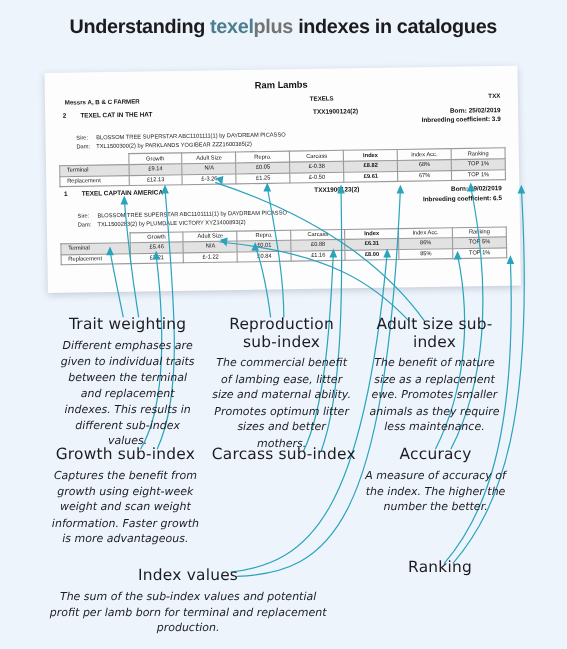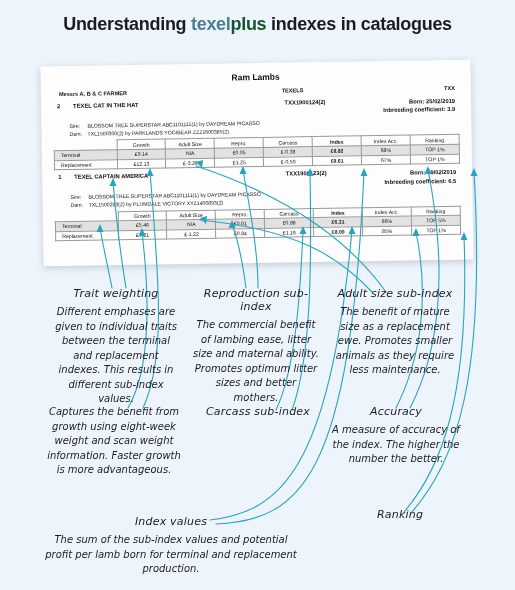--- a/index.html
+++ b/index.html
@@ -22,21 +22,21 @@
     left: 0;
     width: 515px;
     text-align: center;
     font-size: 18px;
     font-weight: bold;
     color: #1b1b20;
     letter-spacing: -0.3px;
     white-space: nowrap;
   }
   .brand-texel { color: #4d7e8f; }
-  .brand-plus  { color: #14532d; }
+  .brand-plus  { color: #737373; }
 
   
   .sheet {
     position: absolute;
     left: 42px;
     top: 63px;
     width: 430px;
     height: 200px;
     background: #fdfdfd;
     box-shadow: 0 2px 7px rgba(40,60,90,0.22);
@@ -115,22 +115,21 @@
   }
 
   
   .note {
     position: absolute;
     font-family: "DejaVu Sans", sans-serif;
     color: #1c1c22;
     text-align: center;
   }
   .note .note-title {
-    font-size: 11px;
-    font-style: italic;
+    font-size: 14px;
     margin-bottom: 5px;
     letter-spacing: 0.2px;
   }
   .note .note-body {
     font-size: 10px;
     line-height: 1.45;
     font-style: italic;
   }
 </style>
 </head>
@@ -307,20 +306,21 @@
   <div class="note-title">Reproduction sub-index</div>
   <div class="note-body">The commercial benefit of lambing ease, litter size and maternal ability. Promotes optimum litter sizes and better mothers.</div>
 </div>
 
 <div class="note" style="left:330px; top:287px; width:130px;">
   <div class="note-title">Adult size sub-index</div>
   <div class="note-body">The benefit of mature size as a replacement ewe. Promotes smaller animals as they require less maintenance.</div>
 </div>
 
 <div class="note" style="left:46px; top:405px; width:136px;">
+  <div class="note-title">Growth sub-index</div>
   <div class="note-body">Captures the benefit from growth using eight-week weight and scan weight information. Faster growth is more advantageous.</div>
 </div>
 
 <div class="note" style="left:192px; top:405px; width:132px;">
   <div class="note-title">Carcass sub-index</div>
 </div>
 
 <div class="note" style="left:332px; top:405px; width:128px;">
   <div class="note-title">Accuracy</div>
   <div class="note-body">A measure of accuracy of the index. The higher the number the better.</div>

